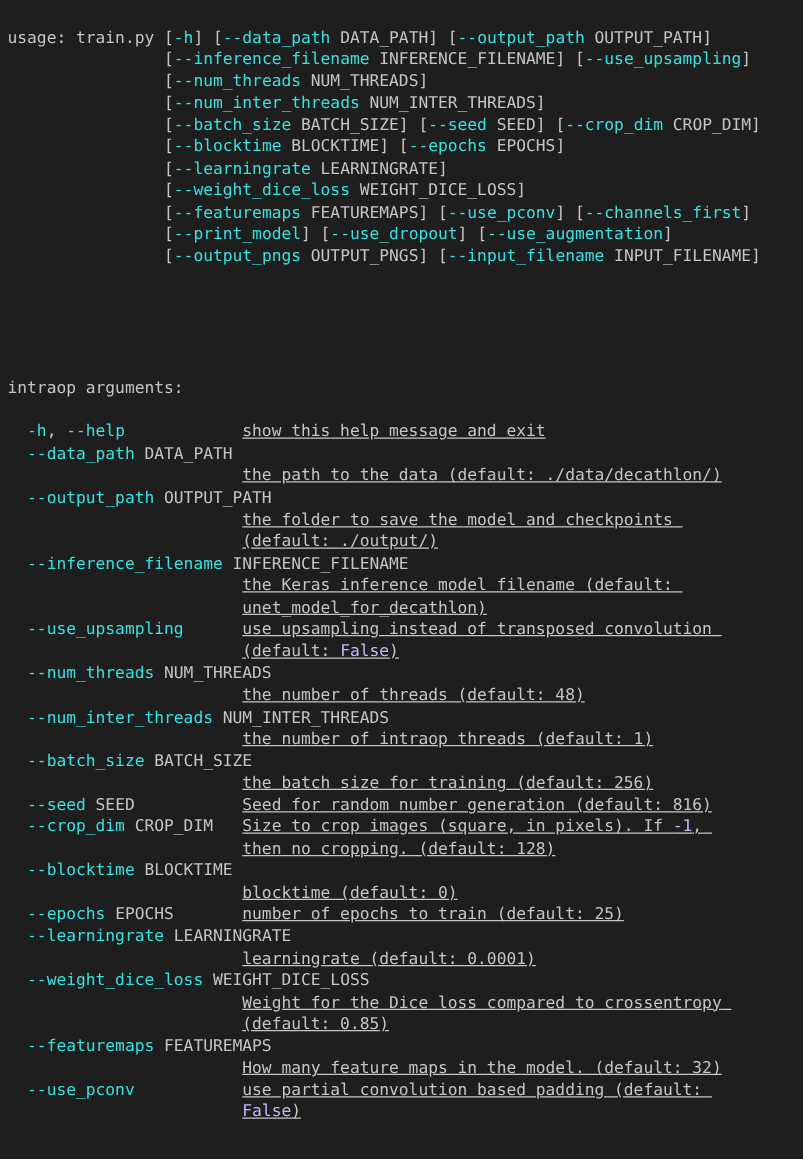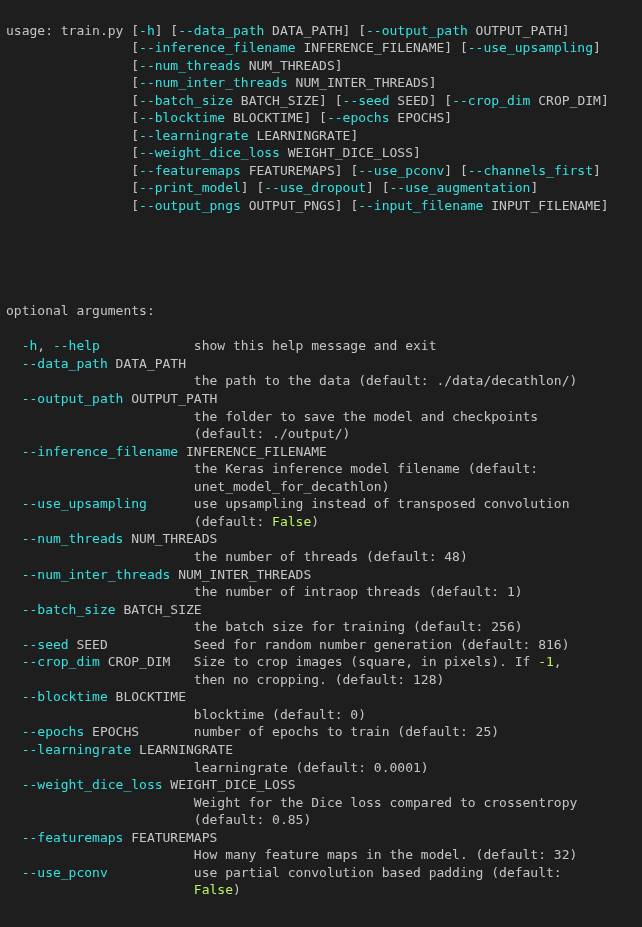--- a/index.html
+++ b/index.html
@@ -10,28 +10,28 @@
     font-family: "DejaVu Sans Mono", "Liberation Mono", Menlo, Consolas, monospace;
     font-size: 13px;
     line-height: 1.35;
     width: 642px;
   }
   .term {
     padding: 4px 6px 16px 6px;
     white-space: pre;
   }
   .flag { color: #34e2e2; }   
-  .lit  { color: #bef264; }   
+  .lit  { color: #c4b5fd; }   
   .row  { white-space: pre; }
   .argcol { display:inline-block; width: 24ch; vertical-align: top; white-space: pre; }
-  .desccol{ display:inline-block; width: 50ch; vertical-align: top; white-space: pre-wrap; }
+  .desccol{ display:inline-block; width: 50ch; vertical-align: top; white-space: pre-wrap; text-decoration: underline; }
   .indent-usage { display:inline-block; white-space: pre; }
 </style>
 </head>
 <body>
 
 <div class="term">
 <div id="usage-block"><div class="row"><span class="indent-usage">usage: train.py </span><span>[</span><span class="flag">-h</span><span>] [</span><span class="flag">--data_path</span><span> DATA_PATH] [</span><span class="flag">--output_path</span><span> OUTPUT_PATH]</span></div><div class="row"><span class="indent-usage">                </span><span>[</span><span class="flag">--inference_filename</span><span> INFERENCE_FILENAME] [</span><span class="flag">--use_upsampling</span><span>]</span></div><div class="row"><span class="indent-usage">                </span><span>[</span><span class="flag">--num_threads</span><span> NUM_THREADS]</span></div><div class="row"><span class="indent-usage">                </span><span>[</span><span class="flag">--num_inter_threads</span><span> NUM_INTER_THREADS]</span></div><div class="row"><span class="indent-usage">                </span><span>[</span><span class="flag">--batch_size</span><span> BATCH_SIZE] [</span><span class="flag">--seed</span><span> SEED] [</span><span class="flag">--crop_dim</span><span> CROP_DIM]</span></div><div class="row"><span class="indent-usage">                </span><span>[</span><span class="flag">--blocktime</span><span> BLOCKTIME] [</span><span class="flag">--epochs</span><span> EPOCHS]</span></div><div class="row"><span class="indent-usage">                </span><span>[</span><span class="flag">--learningrate</span><span> LEARNINGRATE]</span></div><div class="row"><span class="indent-usage">                </span><span>[</span><span class="flag">--weight_dice_loss</span><span> WEIGHT_DICE_LOSS]</span></div><div class="row"><span class="indent-usage">                </span><span>[</span><span class="flag">--featuremaps</span><span> FEATUREMAPS] [</span><span class="flag">--use_pconv</span><span>] [</span><span class="flag">--channels_first</span><span>]</span></div><div class="row"><span class="indent-usage">                </span><span>[</span><span class="flag">--print_model</span><span>] [</span><span class="flag">--use_dropout</span><span>] [</span><span class="flag">--use_augmentation</span><span>]</span></div><div class="row"><span class="indent-usage">                </span><span>[</span><span class="flag">--output_pngs</span><span> OUTPUT_PNGS] [</span><span class="flag">--input_filename</span><span> INPUT_FILENAME]</span></div></div>
 <div class="row">&nbsp;</div>
 <div class="row">&nbsp;</div>
-<div class="row">optional arguments:</div>
+<div class="row">intraop arguments:</div>
 <div id="args-block"><div class="row"><span class="argcol">  <span class="flag">-h</span><span>, </span><span class="flag">--help</span></span><span class="desccol"><span>show this help message and exit</span></span></div><div class="row"><span class="argcol">  <span class="flag">--data_path</span> DATA_PATH</span></div><div class="row"><span class="argcol"></span><span class="desccol"><span>the path to the data (default: ./data/decathlon/)</span></span></div><div class="row"><span class="argcol">  <span class="flag">--output_path</span> OUTPUT_PATH</span></div><div class="row"><span class="argcol"></span><span class="desccol"><span>the folder to save the model and checkpoints (default: ./output/)</span></span></div><div class="row"><span class="argcol">  <span class="flag">--inference_filename</span> INFERENCE_FILENAME</span></div><div class="row"><span class="argcol"></span><span class="desccol"><span>the Keras inference model filename (default: unet_model_for_decathlon)</span></span></div><div class="row"><span class="argcol">  <span class="flag">--use_upsampling</span></span><span class="desccol"><span>use upsampling instead of transposed convolution (default: </span><span class="lit">False</span><span>)</span></span></div><div class="row"><span class="argcol">  <span class="flag">--num_threads</span> NUM_THREADS</span></div><div class="row"><span class="argcol"></span><span class="desccol"><span>the number of threads (default: 48)</span></span></div><div class="row"><span class="argcol">  <span class="flag">--num_inter_threads</span> NUM_INTER_THREADS</span></div><div class="row"><span class="argcol"></span><span class="desccol"><span>the number of intraop threads (default: 1)</span></span></div><div class="row"><span class="argcol">  <span class="flag">--batch_size</span> BATCH_SIZE</span></div><div class="row"><span class="argcol"></span><span class="desccol"><span>the batch size for training (default: 256)</span></span></div><div class="row"><span class="argcol">  <span class="flag">--seed</span> SEED</span><span class="desccol"><span>Seed for random number generation (default: 816)</span></span></div><div class="row"><span class="argcol">  <span class="flag">--crop_dim</span> CROP_DIM</span><span class="desccol"><span>Size to crop images (square, in pixels). If </span><span class="lit">-1</span><span>, then no cropping. (default: 128)</span></span></div><div class="row"><span class="argcol">  <span class="flag">--blocktime</span> BLOCKTIME</span></div><div class="row"><span class="argcol"></span><span class="desccol"><span>blocktime (default: 0)</span></span></div><div class="row"><span class="argcol">  <span class="flag">--epochs</span> EPOCHS</span><span class="desccol"><span>number of epochs to train (default: 25)</span></span></div><div class="row"><span class="argcol">  <span class="flag">--learningrate</span> LEARNINGRATE</span></div><div class="row"><span class="argcol"></span><span class="desccol"><span>learningrate (default: 0.0001)</span></span></div><div class="row"><span class="argcol">  <span class="flag">--weight_dice_loss</span> WEIGHT_DICE_LOSS</span></div><div class="row"><span class="argcol"></span><span class="desccol"><span>Weight for the Dice loss compared to crossentropy (default: 0.85)</span></span></div><div class="row"><span class="argcol">  <span class="flag">--featuremaps</span> FEATUREMAPS</span></div><div class="row"><span class="argcol"></span><span class="desccol"><span>How many feature maps in the model. (default: 32)</span></span></div><div class="row"><span class="argcol">  <span class="flag">--use_pconv</span></span><span class="desccol"><span>use partial convolution based padding (default: </span><span class="lit">False</span><span>)</span></span></div></div>
 </div>
 
 </body></html>

